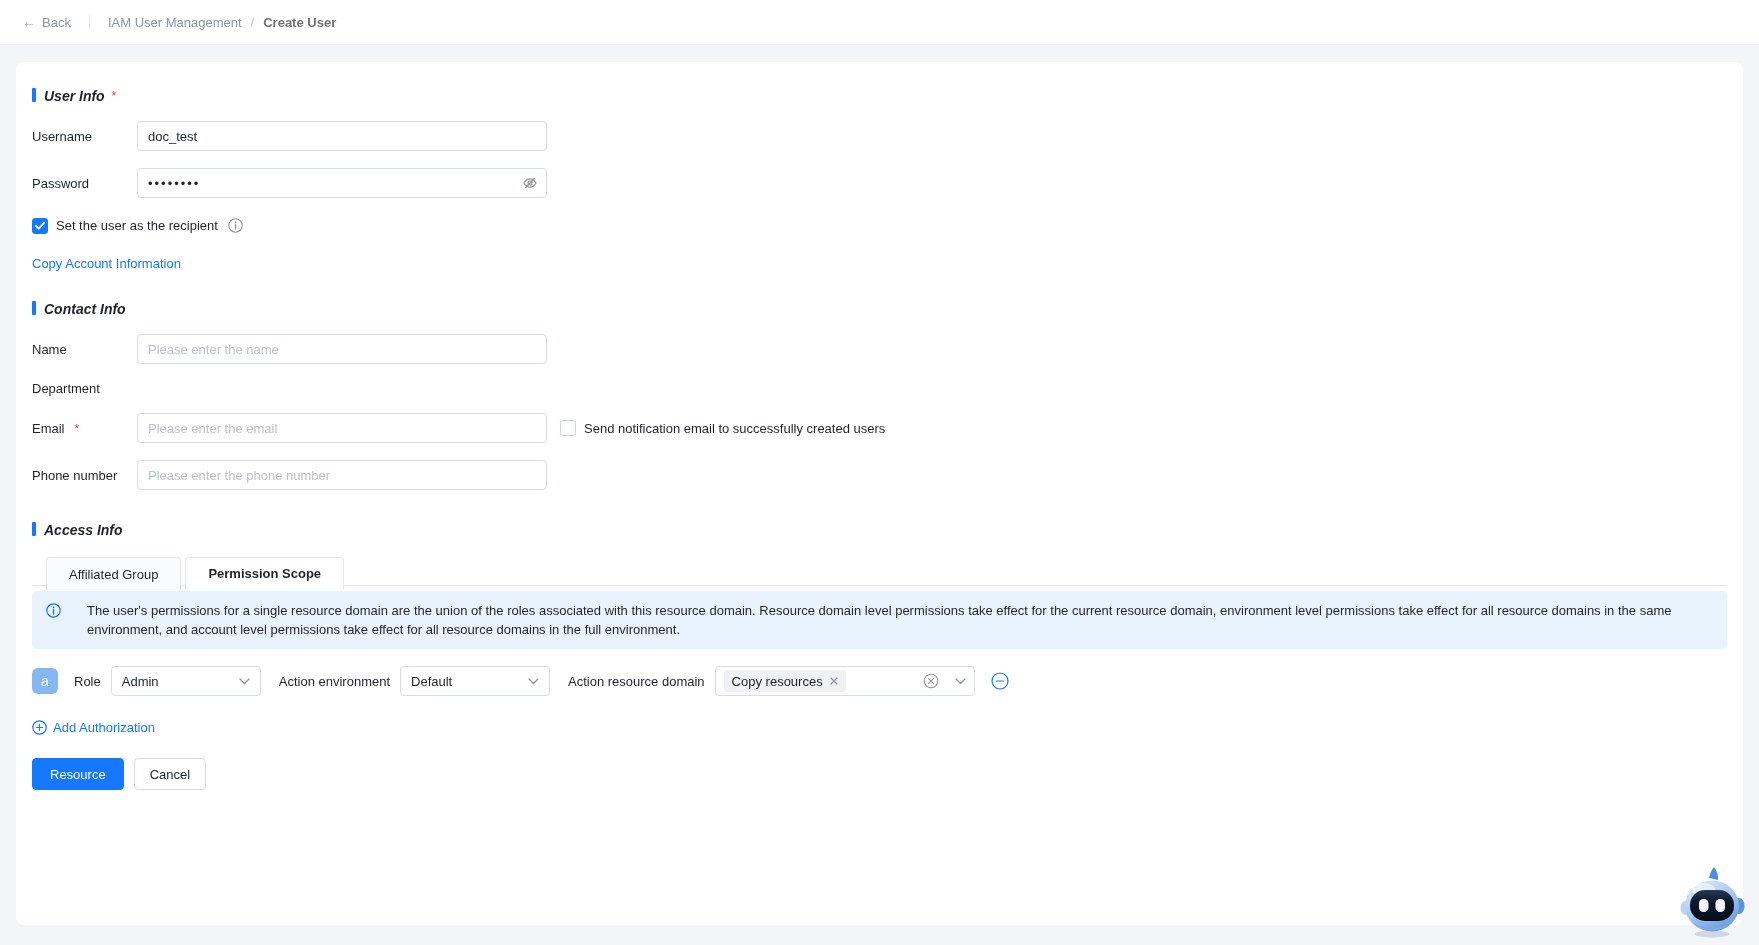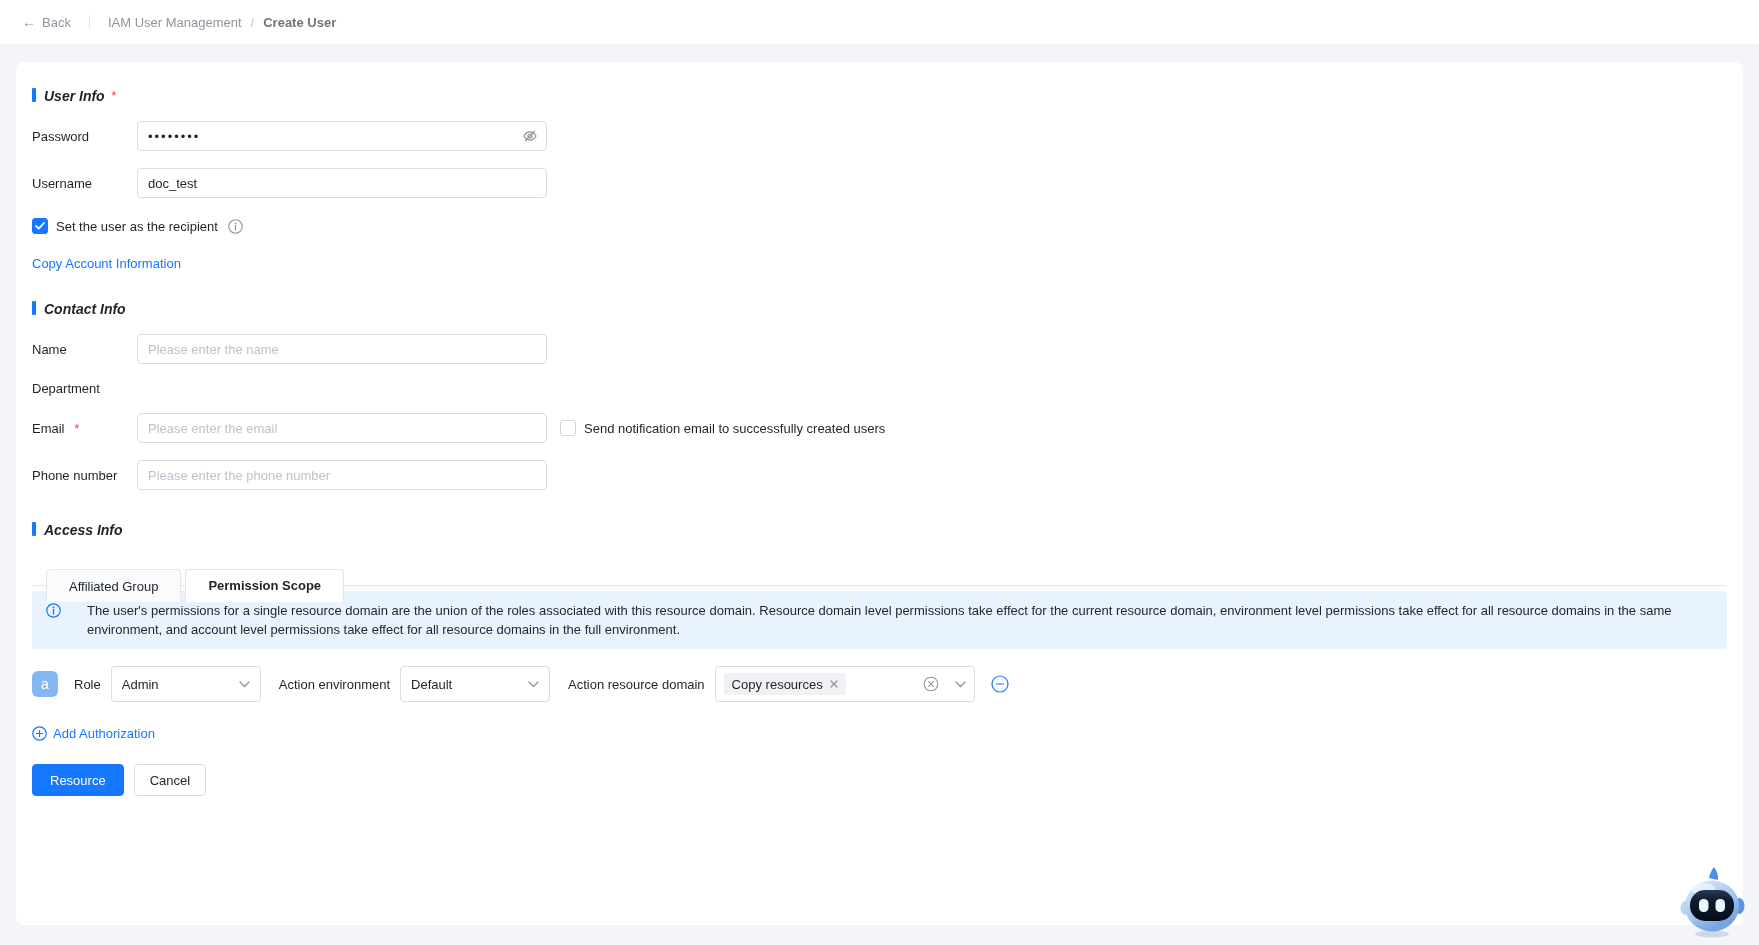--- a/index.html
+++ b/index.html
@@ -43,21 +43,21 @@
   .text-input {
     width:410px; height:30px; border:1px solid #d9dce3; border-radius:4px;
     padding:0 10px; font-size:13px; color:#1f2329; outline:none; background:#fff;
     font-family:"Liberation Sans", sans-serif;
   }
   .text-input::placeholder { color:#bcc2cc; }
   .pw-wrap { position:relative; width:410px; }
   .pw-wrap .text-input { width:100%; letter-spacing:2px; padding-right:30px; }
   .eye-btn { position:absolute; right:9px; top:7px; cursor:pointer; line-height:0; }
 
-  .checkbox-row { display:flex; align-items:center; margin-top:20px; gap:8px; }
+  .checkbox-row { display:flex; margin-top:20px; gap:8px; }
   .cbx {
     width:16px; height:16px; border-radius:3px; flex:0 0 16px;
     display:flex; align-items:center; justify-content:center; cursor:pointer;
   }
   .cbx.checked { background:#1677ff; border:1px solid #1677ff; }
   .cbx.unchecked { background:#fff; border:1px solid #cfd3da; }
   .info-ic { line-height:0; margin-left:2px; cursor:pointer; }
 
   .link { color:#1677ff; cursor:pointer; display:inline-flex; align-items:center; gap:6px; }
   .copy-link { margin-top:22px; }
@@ -65,42 +65,42 @@
   .mt-sec { margin-top:30px; }
 
   .email-extra { display:flex; align-items:center; gap:8px; margin-left:13px; }
 
   
   .tabs { margin-top:14px; display:flex; border-bottom:1px solid #e5e6eb; padding-left:14px; }
   .tab {
     height:33px; padding:0 22px; display:flex; align-items:center;
     border:1px solid #e5e6eb; border-bottom:none; border-radius:4px 4px 0 0;
     background:#fafbfc; color:#1f2329; cursor:pointer; margin-right:4px;
-    position:relative; top:17px;
+    position:relative; top:5px;
   }
   .tab.active { background:#fff; font-weight:700; border-bottom:1px solid #fff; }
 
   
   .banner {
     margin-top:5px; background:#e8f3fe; border-radius:4px;
     padding:10px 14px; display:flex; gap:26px; align-items:flex-start;
   }
   .banner-text { flex:1; color:#26282b; line-height:19px; padding-top:0px; }
   .banner .info-blue { line-height:0; padding-top:2px; }
 
   
   .auth-row { display:flex; align-items:center; margin-top:17px; }
   .avatar {
     width:26px; height:26px; border-radius:6px; background:#85b7f3;
     color:#fff; font-size:14px; display:flex; align-items:center; justify-content:center;
     margin-right:16px;
   }
   .inline-label { margin-right:10px; white-space:nowrap; }
   .select {
-    height:36px; border:1px solid #d9dce3; border-radius:4px; background:#fff;
+    height:30px; border:1px solid #d9dce3; border-radius:4px; background:#fff;
     display:flex; align-items:center; justify-content:space-between;
     padding:0 10px; cursor:pointer;
   }
   .select .chev { line-height:0; margin-left:8px; }
   .sel-role { width:150px; margin-right:18px; }
   .sel-env  { width:150px; margin-right:18px; }
   .multisel { width:260px; margin-right:16px; padding:0 8px; }
   .msel-right { display:flex; align-items:center; gap:8px; }
   .tag {
     background:#eff1f4; border-radius:3px; height:22px;
@@ -137,39 +137,39 @@
   <span class="crumb-sep">/</span>
   <span class="crumb-current">Create User</span>
 </div>
 
 <div class="card">
 
   <div class="section-title">
     <span class="section-bar"></span>
     <span class="section-text">User Info</span>
     <span class="req">*</span>
+  </div>
+
+  <div class="form-row">
+    <span class="form-label">Username</span>
+    <input class="text-input" type="text" value="doc_test" style="">
   </div>
 
   <div class="form-row">
     <span class="form-label">Password</span>
     <div class="pw-wrap">
       <input class="text-input" type="text" value="••••••••" style="">
       <span class="eye-btn">
         <svg width="16" height="16" viewBox="0 0 16 16" fill="none" stroke="#8f959e" stroke-width="1.2">
           <path d="M2 8 C3.6 5.2 5.7 3.9 8 3.9 C10.3 3.9 12.4 5.2 14 8 C12.4 10.8 10.3 12.1 8 12.1 C5.7 12.1 3.6 10.8 2 8 Z"></path>
           <circle cx="8" cy="8" r="2"></circle>
           <line x1="3.2" y1="13" x2="12.8" y2="3" stroke-width="1.3"></line>
         </svg>
       </span>
     </div>
-  </div>
-
-  <div class="form-row">
-    <span class="form-label">Username</span>
-    <input class="text-input" type="text" value="doc_test" style="">
   </div>
 
   <div class="checkbox-row">
     <span class="cbx checked">
       <svg width="10" height="8" viewBox="0 0 10 8" fill="none" stroke="#fff" stroke-width="1.8" stroke-linecap="round" stroke-linejoin="round">
         <path d="M1 4 L3.7 6.6 L9 1"></path>
       </svg>
     </span>
     <span>Set the user as the recipient</span>
     <span class="info-ic">

